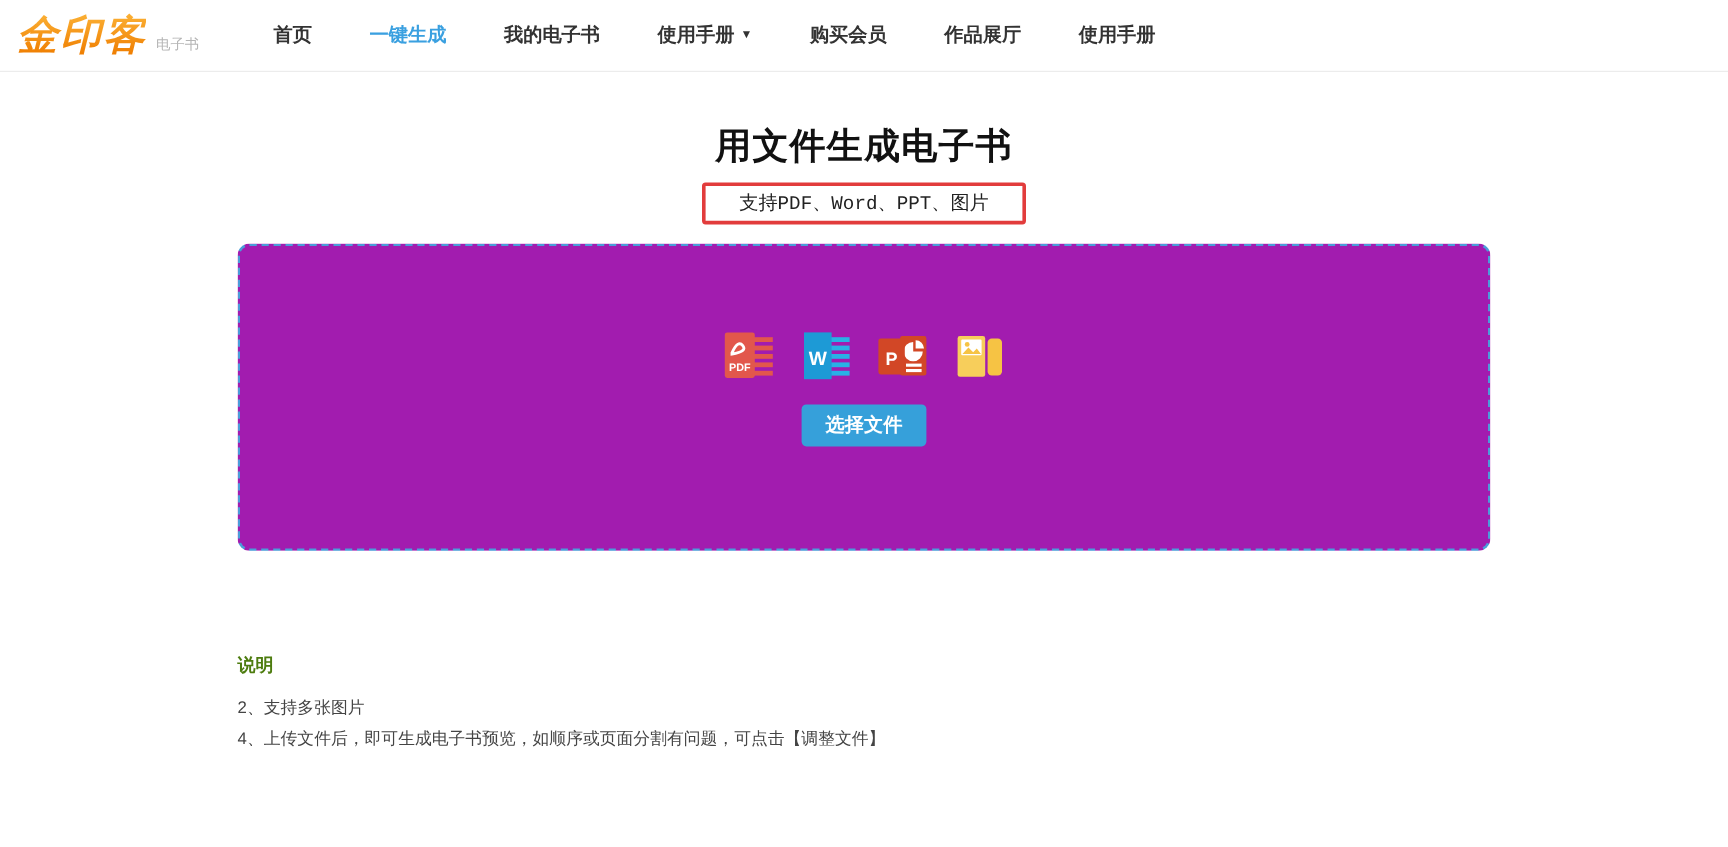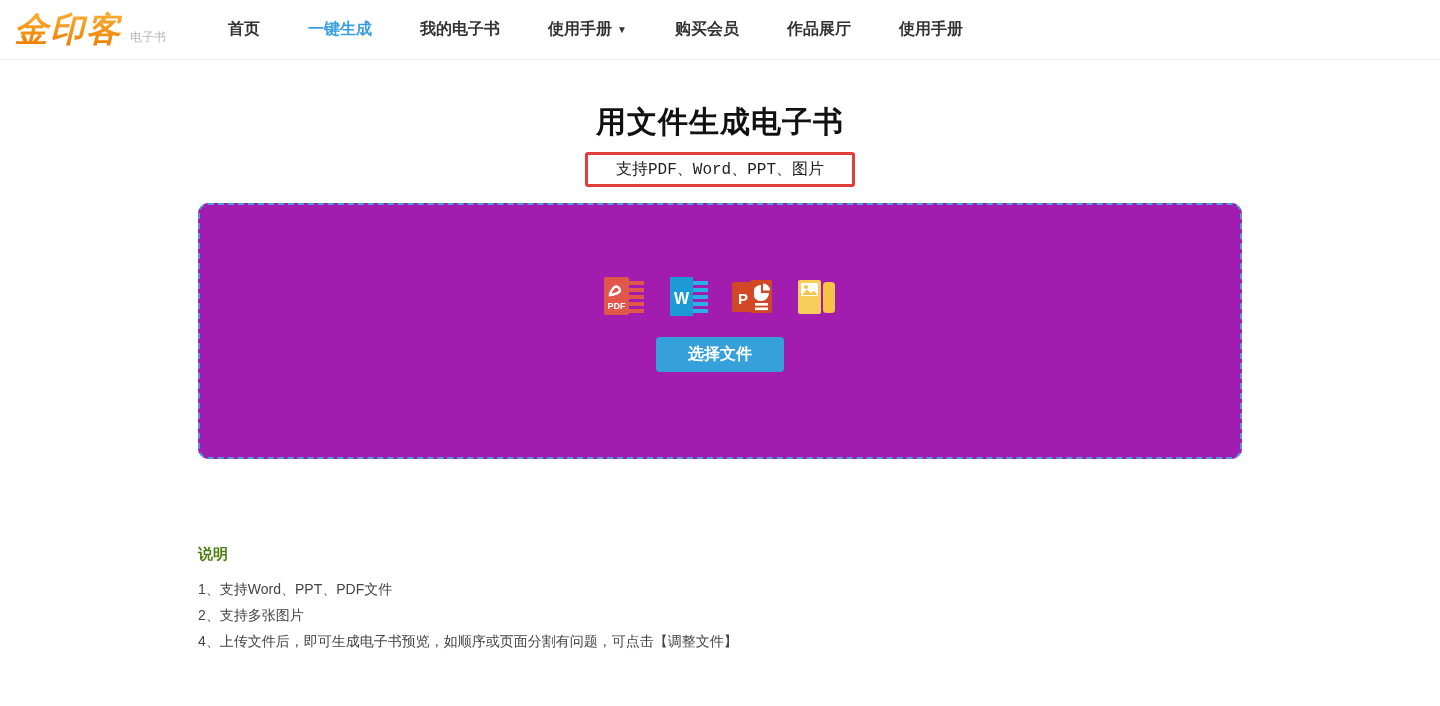--- a/index.html
+++ b/index.html
@@ -54,21 +54,21 @@
     width: 1044px; height: 256px;
     border: 2px dashed #4a9dd9;
     border-radius: 10px;
     background: #a21caf;
     display: flex; flex-direction: column; align-items: center;
   }
   .icons-row { display: flex; align-items: center; gap: 16px; margin-top: 70px; }
   .ftype-icon { width: 48px; height: 44px; }
   .buttons-row { display: flex; gap: 16px; margin-top: 18px; }
   .select-btn {
-    width: 128px; height: 35px;
+    width: 104px; height: 35px;
     background: #36a0da;
     color: #fff; font-size: 16px; font-weight: bold;
     border: none; border-radius: 4px;
     cursor: pointer;
     font-family: "Liberation Sans", sans-serif;
   }
   
   .instructions { margin-top: 86px; }
   .instructions-heading { font-size: 15px; font-weight: bold; color: #4d7c0f; }
   .instructions-list { list-style: none; margin-top: 12px; }
@@ -165,20 +165,19 @@
 
       </div>
       <div class="buttons-row">
         <button class="select-btn">选择文件</button>
       </div>
     </section>
 
     <section class="instructions">
       <div class="instructions-heading">说明</div>
       <ul class="instructions-list">
-        <li>1、支持Word、PPT、PDF文件</li>
         <li>2、支持多张图片</li>
         <li>4、上传文件后，即可生成电子书预览，如顺序或页面分割有问题，可点击【调整文件】</li>
 
       </ul>
     </section>
   </div>
 </main>
 
 </body></html>

